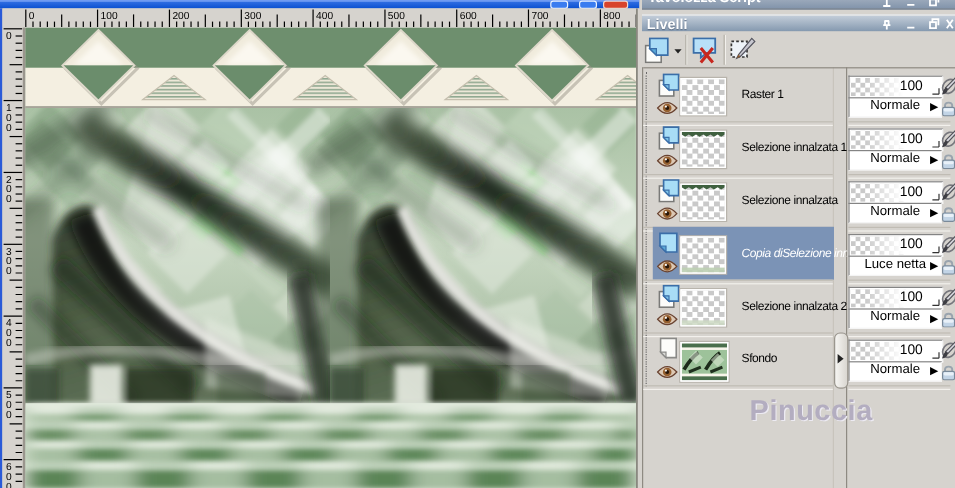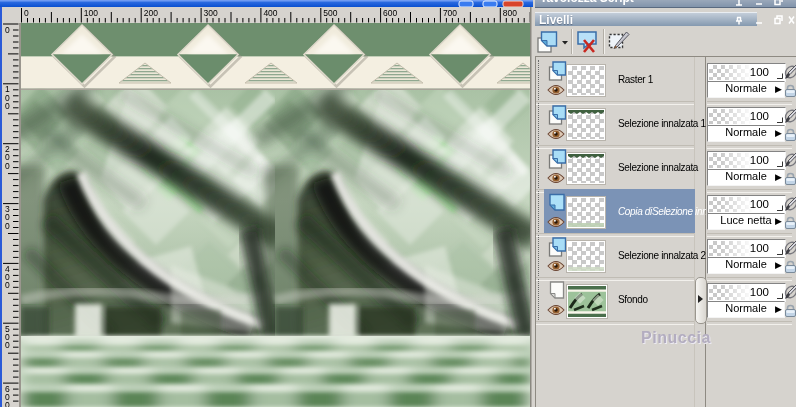--- a/index.html
+++ b/index.html
@@ -462,21 +462,21 @@
     <div class="abs" style="left:2px;top:0;width:261px;height:7px;background:linear-gradient(#9aa8ba,#8294ab);border-bottom:1px solid #5a6a80;overflow:hidden">
       <div class="abs" style="left:5px;top:-9px;font-size:12px;font-weight:bold;color:#fff">Tavolozza Script</div>
       <svg class="abs" style="left:200px;top:-4px" width="60" height="10" viewBox="0 0 60 10">
         <g stroke="#fff" stroke-width="1.5" fill="none">
           <path d="M4,1 L4,9 M1,9 L7,9"></path>
           <path d="M21,8 L27,8"></path>
           <path d="M40,3.5 L40,8.5 L45,8.5 L45,3.5 Z M42,3.5 L42,1 L47,1 L47,6"></path>
         </g>
       </svg>
     </div>
-<div class="abs" style="left:2px;top:12px;width:222px;height:14px;background:linear-gradient(#c3cdd9,#8095ac);border-top:1px solid #e9edf2;border-bottom:1px solid #6a7a90">
+<div class="abs" style="left:2px;top:12px;width:261px;height:14px;background:linear-gradient(#c3cdd9,#8095ac);border-top:1px solid #e9edf2;border-bottom:1px solid #6a7a90">
       <div class="abs" style="left:4px;top:0px;font-size:12px;font-weight:bold;color:#fff;text-shadow:0 1px 1px #5a6a80">Livelli</div>
       <svg class="abs" style="left:200px;top:2px" width="60" height="10" viewBox="0 0 60 10">
         <g stroke="#fff" stroke-width="1.5" fill="none">
           <path d="M2,2.5 L6,2.5 M2.5,2.5 L2.5,6 M5.5,2.5 L5.5,6 M1,6 L7,6 M4,6 L4,9.5"></path>
           <path d="M21,8 L27,8"></path>
           <path d="M40,3.5 L40,8.5 L45,8.5 L45,3.5 Z M42,3.5 L42,1 L47,1 L47,6"></path>
           <path d="M54,1.5 L59,8.5 M59,1.5 L54,8.5"></path>
         </g>
       </svg>
     </div>
@@ -723,14 +723,14 @@
 <svg class="abs" style="left:251px;top:304px" width="13" height="13" viewBox="0 0 13 13">
 <path d="M3.5,6 V4 Q3.5,1.5 6.5,1.5 Q9.5,1.5 9.5,4 V6" fill="none" stroke="#9aa4ae" stroke-width="1.6"></path>
 <rect x="1.5" y="5.5" width="10" height="7" rx="1.5" fill="#c2d4e6" stroke="#7a8a9a" stroke-width="1"></rect>
 <rect x="2.3" y="6.3" width="8.4" height="2.6" rx="1.2" fill="#e8f0f8"></rect>
     </svg>
 <div class="row-sep" style="left:174px;width:85px;top:321px"></div>
 <div class="abs" style="left:162px;top:277px;width:10px;height:45px;background:linear-gradient(90deg,#f6f5f2,#d9d6d0);border:1px solid #9a968e;border-radius:5px"></div>
 <svg class="abs" style="left:164px;top:294px" width="7" height="10" viewBox="0 0 7 10">
       <path d="M1,1 L6,5 L1,9 Z" fill="#222"></path>
     </svg>
-<div class="abs" style="left:53px;top:329px;width:180px;text-align:center;font-size:16px;font-weight:bold;color:#b3adc0;text-shadow:1px 1px 0 #eceaf2;letter-spacing:0.5px">Pinuccia</div>
+<div class="abs" style="left:53px;top:329px;width:180px;text-align:center;font-size:24px;font-weight:bold;color:#b3adc0;text-shadow:1px 1px 0 #eceaf2;letter-spacing:0.5px">Pinuccia</div>
   </div>
 
 </body></html>

